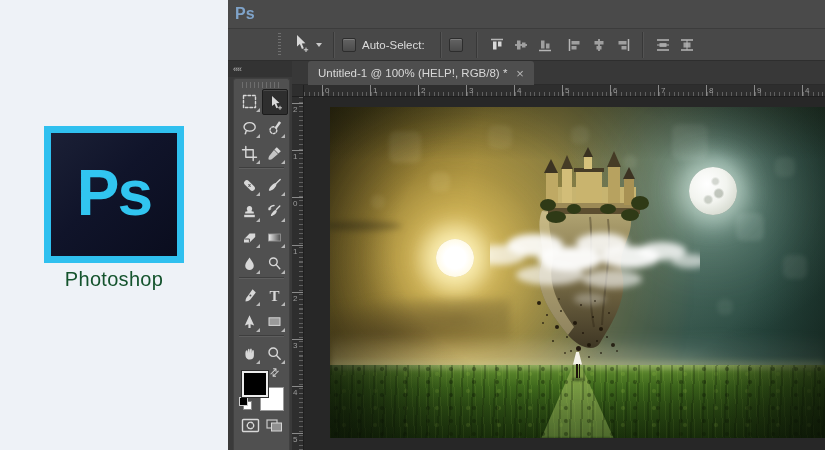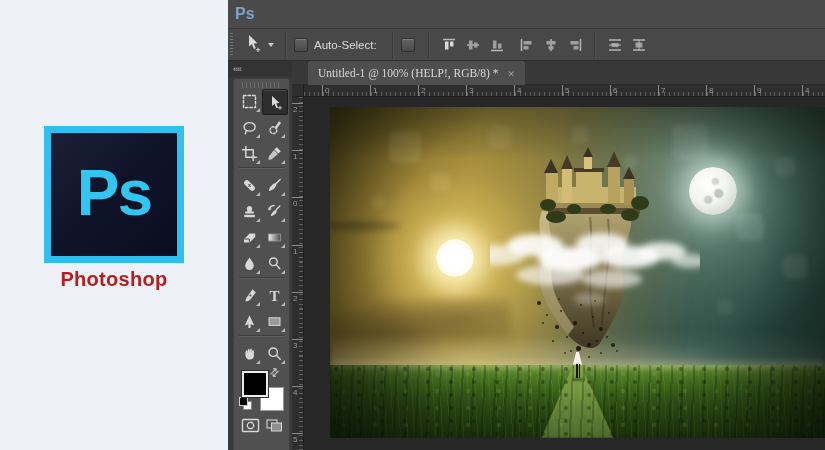--- a/index.html
+++ b/index.html
@@ -4,32 +4,32 @@
 <style>
   html,body{margin:0;padding:0;background:#222;}
   .stage{position:relative;width:825px;height:450px;overflow:hidden;background:#eef2f7;
          font-family:"Liberation Sans",sans-serif;-webkit-font-smoothing:antialiased;}
   
   .brand{position:absolute;left:0;top:0;width:228px;height:450px;background:#eef2f7;}
   .ps-badge{position:absolute;left:44px;top:126px;width:126px;height:123px;
             border:7px solid #2fc0ef;background:linear-gradient(135deg,#1b2036 0%,#10142a 45%,#0a0d1e 100%);
             display:flex;align-items:center;justify-content:center;}
   .ps-badge span{color:#31c5f0;font-size:64px;font-weight:bold;letter-spacing:-2px;line-height:1;margin-top:-4px;}
-  .brand-name{position:absolute;left:0;top:268px;width:228px;text-align:center;color:#b91c1c;
-              font-size:20px;font-weight:700;letter-spacing:.3px;}
+  .brand-name{position:absolute;left:0;top:268px;width:228px;text-align:center;color:#14532d;
+              font-size:20px;font-weight:400;letter-spacing:.3px;}
   
   .app{position:absolute;left:228px;top:0;width:597px;height:450px;background:#3a3a3a;}
   .menubar{position:absolute;left:0;top:0;width:100%;height:29px;background:#4a4a4a;
            display:flex;align-items:center;border-bottom:1px solid #3c3c3c;box-sizing:border-box;}
   .menu-logo{color:#7fa3c9;font-weight:bold;font-size:16px;margin:0 16px 0 7px;}
   .menubar nav{display:flex;align-items:center;}
   .menu-item{color:#e5e5e5;font-size:12.5px;padding:0 9px;cursor:default;}
   
   .optionsbar{position:absolute;left:0;top:29px;width:100%;height:32px;background:#484848;
-              border-bottom:1px solid #2e2e2e;box-sizing:border-box;display:flex;align-items:center;}
+              border-bottom:1px solid #2e2e2e;box-sizing:border-box;display:flex;align-items:center;padding-left:48px;}
   .grip-v{width:3px;height:24px;margin:0 6px 0 2px;
           background:repeating-linear-gradient(to bottom,#707070 0 1px,transparent 1px 3px);}
   .ob-sep{width:1px;height:26px;background:#383838;border-right:1px solid #535353;margin:0 7px;}
   .tool-current{display:flex;align-items:center;gap:3px;padding:2px 4px;}
   .caret{width:0;height:0;border-left:3.5px solid transparent;border-right:3.5px solid transparent;
          border-top:4px solid #c9c9c9;margin-left:2px;}
   .checkbox{width:12px;height:12px;border:1px solid #2d2d2d;border-radius:2px;
             background:linear-gradient(#636363,#4b4b4b);box-shadow:inset 0 1px rgba(255,255,255,.18);margin-right:6px;}
   .ob-label{color:#dcdcdc;font-size:11.5px;margin-right:8px;}
   .dropdown{display:flex;align-items:center;height:20px;background:linear-gradient(#616161,#4e4e4e);
@@ -62,21 +62,21 @@
   .fg-swatch{position:absolute;left:8px;top:292px;width:22px;height:22px;background:#000;
              border:2px solid #ededed;outline:1px solid #2e2e2e;z-index:3;}
   .bg-swatch{position:absolute;left:26px;top:308px;width:22px;height:22px;background:#fff;
              border:1px solid #9a9a9a;z-index:2;}
   .mini-swatch{position:absolute;left:5px;top:318px;width:13px;height:13px;z-index:1;}
   .mini-swatch .mw{position:absolute;right:0;bottom:0;width:7px;height:7px;background:#fff;border:1px solid #888;}
   .mini-swatch .mb{position:absolute;left:0;top:0;width:7px;height:7px;background:#000;border:1px solid #ccc;}
   .mask-btn{position:absolute;top:338px;width:22px;height:16px;display:flex;align-items:center;justify-content:center;}
   
   .doc-area{position:absolute;left:64px;top:0;right:0;bottom:0;}
-  .tabbar{position:absolute;left:0;top:0;right:0;height:24px;background:#383838;border-bottom:1px solid #2b2b2b;box-sizing:border-box;font-family:Liberation Serif, serif;}
+  .tabbar{position:absolute;left:0;top:0;right:0;height:24px;background:#383838;border-bottom:1px solid #2b2b2b;box-sizing:border-box;}
   .tab{position:absolute;left:16px;top:0;height:24px;background:#4e4e4e;border-radius:3px 3px 0 0;
        display:flex;align-items:center;padding:0 10px;gap:9px;}
   .tab-title{color:#d8d8d8;font-size:11.5px;white-space:nowrap;}
   .tab-close{color:#b5b5b5;font-size:13px;line-height:1;cursor:default;}
   .ruler-corner{position:absolute;left:0;top:24px;width:12px;height:12px;background:#2e2e2e;
                 border-right:1px solid #1f1f1f;border-bottom:1px solid #1f1f1f;box-sizing:border-box;}
   .hruler{position:absolute;left:12px;top:24px;right:0;height:12px;background:#2e2e2e;border-bottom:1px solid #1f1f1f;
           box-sizing:border-box;background-image:repeating-linear-gradient(to right,#5f5f5f 0 1px,transparent 1px 4.8px);
           background-size:100% 4px;background-position:0 100%;background-repeat:no-repeat;overflow:hidden;}
   .rlab{position:absolute;bottom:1px;font-size:8px;color:#9c9c9c;padding-left:3px;}

